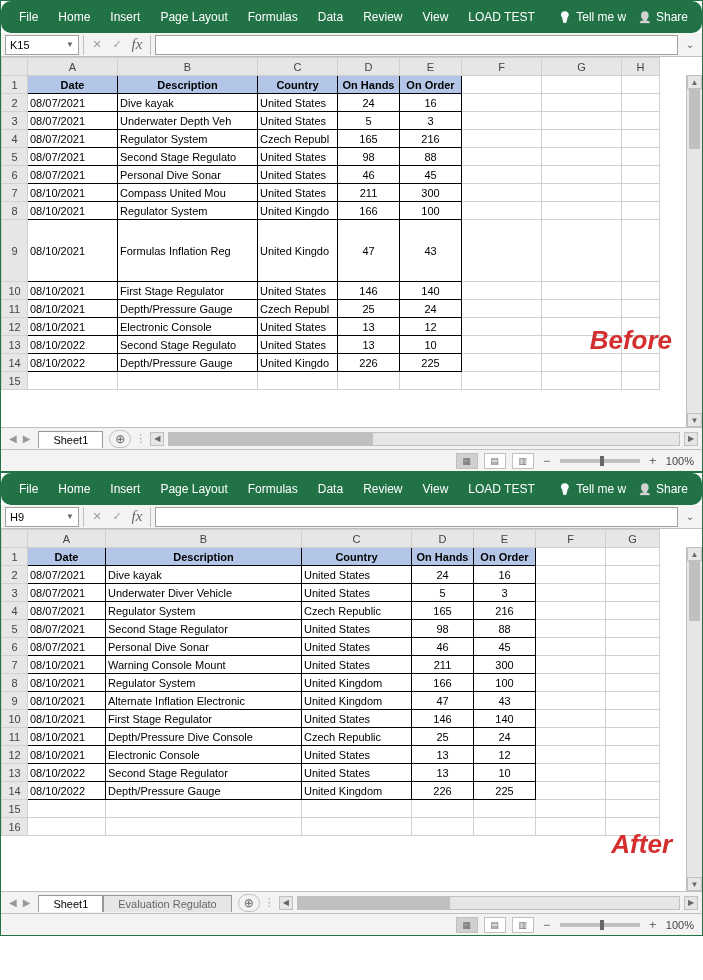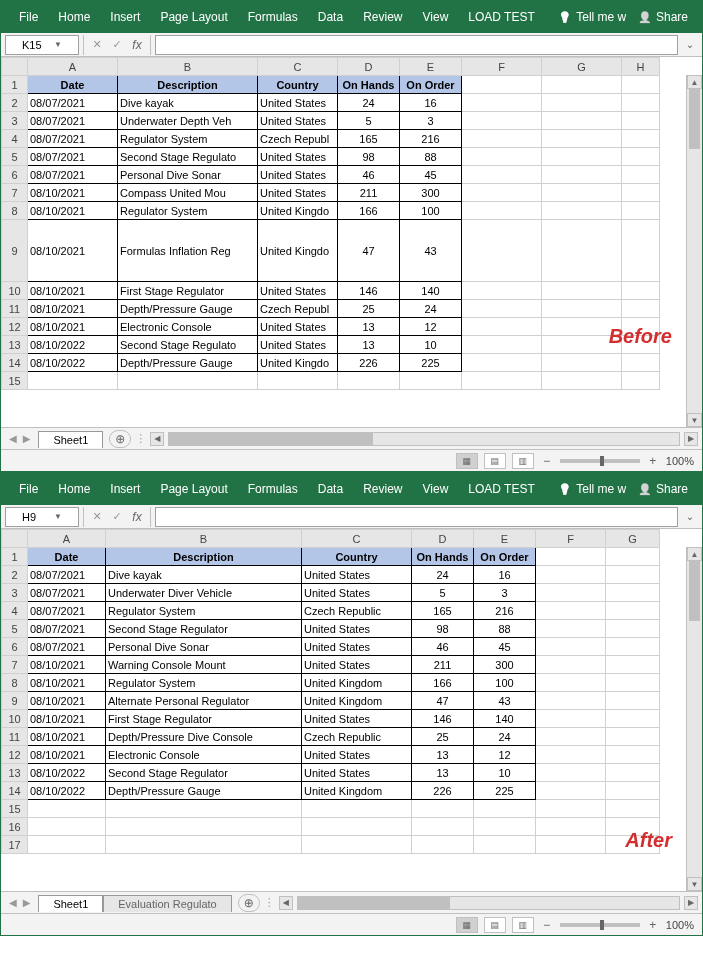--- a/index.html
+++ b/index.html
@@ -1,39 +1,39 @@
 <!DOCTYPE html>
 <html><head>
 <meta charset="utf-8">
 <style>
 * { box-sizing: border-box; margin: 0; padding: 0; }
 body { font-family: "Segoe UI", Arial, sans-serif; font-size: 12px; background: #fff; width: 703px; }
 .excel-window { border: 1px solid #217346; background: #fff; position: relative; }
-.ribbon { background: #217346; display: flex; align-items: center; height: 32px; padding: 0 8px; color: #fff; }
+.ribbon { background: #217346; display: flex; align-items: center; height: 32px; padding: 0 8px; color: #fff; border-radius: 10px; }
 .ribbon-tab { padding: 6px 10px; cursor: pointer; font-size: 12px; }
 .ribbon-spacer { flex: 1; }
 .ribbon-icon { padding: 6px 6px; cursor: pointer; display: flex; align-items: center; gap: 4px; font-size: 12px; }
 .namebox-bar { display: flex; align-items: center; height: 24px; border-bottom: 1px solid #c0c0c0; background: #f3f3f3; padding: 2px 4px; gap: 4px; }
-.namebox { width: 74px; height: 20px; background: #fff; border: 1px solid #a0a0a0; display: flex; align-items: center; padding: 0 16px; font-size: 11px; justify-content: space-between; }
+.namebox { width: 74px; height: 20px; background: #fff; border: 1px solid #a0a0a0; display: flex; align-items: center; padding: 0 4px; font-size: 11px; justify-content: space-between; }
 .namebox-arrow { font-size: 8px; color: #666; }
 .fx-btns { display: flex; gap: 2px; padding: 0 4px; border-left: 1px solid #c0c0c0; border-right: 1px solid #c0c0c0; height: 20px; align-items: center; }
 .fx-btn { width: 18px; height: 18px; display: flex; align-items: center; justify-content: center; color: #999; font-size: 11px; }
-.fx-label { font-style: italic; font-size: 12px; color: #666; }
+.fx-label { font-style: italic; font-size: 15px; color: #666; font-family: Liberation Serif, serif; }
 .formula-bar { flex: 1; height: 20px; background: #fff; border: 1px solid #a0a0a0; }
 .fb-expand { width: 16px; color: #666; text-align: center; font-size: 10px; }
 .grid-wrap { position: relative; overflow: hidden; }
 .grid { border-collapse: collapse; table-layout: fixed; }
 .grid th, .grid td { border: 1px solid #d0d0d0; font-size: 11px; padding: 0; height: 18px; overflow: hidden; white-space: nowrap; }
 .grid th { background: #e6e6e6; font-weight: normal; text-align: center; color: #444; }
 .grid th.rowhdr { width: 26px; }
 .grid td { background: #fff; padding: 0 2px; }
 .hdr-cell { background: #b4c6e7 !important; font-weight: bold; text-align: center; border: 1px solid #000 !important; }
 .data-cell { border: 1px solid #000 !important; }
 .data-cell.center { text-align: center; }
-.before-label, .after-label { color: #d32f2f; font-style: italic; font-weight: bold; font-size: 20px; position: absolute; right: 30px; }
+.before-label, .after-label { color: #d32f2f; font-style: italic; font-weight: bold; font-size: 26px; position: absolute; right: 30px; }
 .sheet-tabs { display: flex; align-items: center; height: 22px; background: #f3f3f3; border-top: 1px solid #c0c0c0; font-size: 11px; }
 .sheet-nav { display: flex; padding: 0 8px; gap: 6px; color: #999; }
 .sheet-nav span { cursor: pointer; font-size: 10px; }
 .sheet-tab { padding: 2px 14px; background: #fff; border: 1px solid #999; border-bottom: none; cursor: pointer; margin-bottom: -1px; }
 .sheet-tab.inactive { background: #e6e6e6; color: #666; }
 .sheet-add { width: 22px; height: 18px; display: flex; align-items: center; justify-content: center; color: #666; cursor: pointer; border: 1px solid #c0c0c0; border-radius: 9px; margin-left: 6px; font-size: 12px; }
 .hscroll { flex: 1; display: flex; align-items: center; padding: 0 4px; gap: 4px; }
 .hscroll-track { flex: 1; height: 14px; background: #e6e6e6; border: 1px solid #c0c0c0; position: relative; }
 .hscroll-thumb { position: absolute; left: 0; top: 0; bottom: 0; width: 40%; background: #c0c0c0; }
 .hscroll-btn { width: 14px; height: 14px; background: #e6e6e6; border: 1px solid #c0c0c0; font-size: 8px; display: flex; align-items: center; justify-content: center; color: #666; }
@@ -427,21 +427,21 @@
             <td class="data-cell">Regulator System</td>
             <td class="data-cell">United Kingdom</td>
             <td class="data-cell center">166</td>
             <td class="data-cell center">100</td>
             <td></td>
             <td></td>
           </tr>
           <tr style="">
             <th class="rowhdr">9</th>
             <td class="data-cell">08/10/2021</td>
-            <td class="data-cell">Alternate Personal Regulator</td>
+            <td class="data-cell">Alternate Inflation Electronic</td>
             <td class="data-cell">United Kingdom</td>
             <td class="data-cell center">47</td>
             <td class="data-cell center">43</td>
             <td></td>
             <td></td>
           </tr>
           <tr style="">
             <th class="rowhdr">10</th>
             <td class="data-cell">08/10/2021</td>
             <td class="data-cell">First Stage Regulator</td>
@@ -496,30 +496,20 @@
             <td></td>
             <td></td>
             <td></td>
             <td></td>
             <td></td>
             <td></td>
             <td></td>
           </tr>
           <tr>
             <th class="rowhdr">16</th>
-            <td></td>
-            <td></td>
-            <td></td>
-            <td></td>
-            <td></td>
-            <td></td>
-            <td></td>
-          </tr>
-          <tr>
-            <th class="rowhdr">17</th>
             <td></td>
             <td></td>
             <td></td>
             <td></td>
             <td></td>
             <td></td>
             <td></td>
           </tr>
         </tbody>
       </table>

